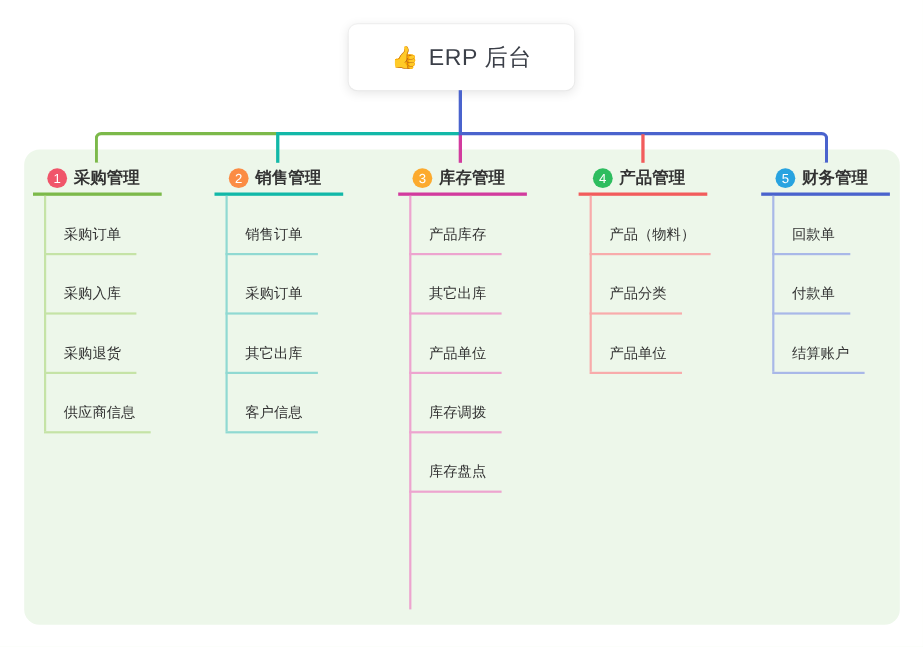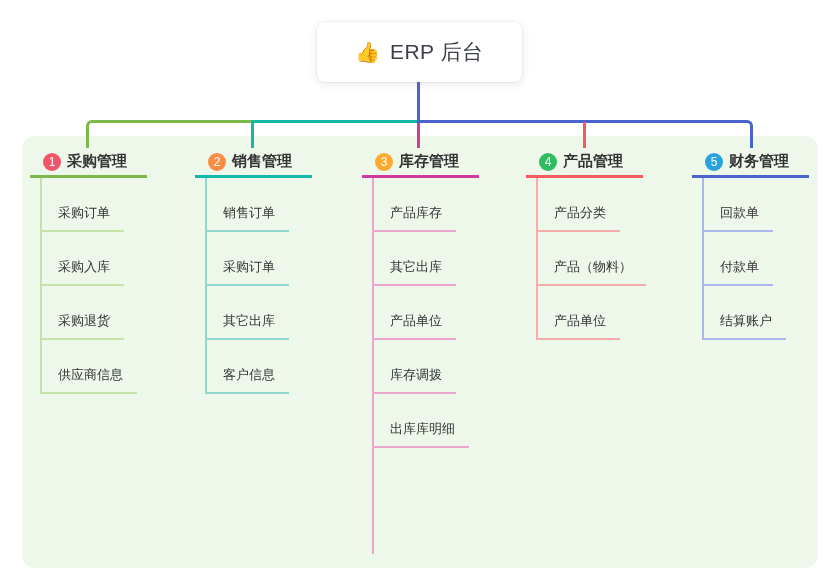--- a/index.html
+++ b/index.html
@@ -150,37 +150,37 @@
       <div class="child">
           <span class="label">其它出库</span>
         </div>
       <div class="child">
           <span class="label">产品单位</span>
         </div>
       <div class="child">
           <span class="label">库存调拨</span>
         </div>
       <div class="child">
-          <span class="label">出库库明细</span>
+          <span class="label">库存盘点</span>
         </div>
     </div>
   </div>
 
   <div class="branch b3" style="--accent: #f25c5c; --light: #f8abab; --circle: #2ebd5f;">
     <div class="branch-title">
       <span class="idx">4</span>
       <span>产品管理</span>
     </div>
     <div class="children">
       <div class="spine" style="height: 160px;"></div>
       <div class="child">
+          <span class="label">产品（物料）</span>
+        </div>
+      <div class="child">
           <span class="label">产品分类</span>
-        </div>
-      <div class="child">
-          <span class="label">产品（物料）</span>
         </div>
       <div class="child">
           <span class="label">产品单位</span>
         </div>
     </div>
   </div>
 
   <div class="branch b4" style="--accent: #4a63cd; --light: #a9b8e8; --circle: #28a3e0;">
     <div class="branch-title">
       <span class="idx">5</span>

